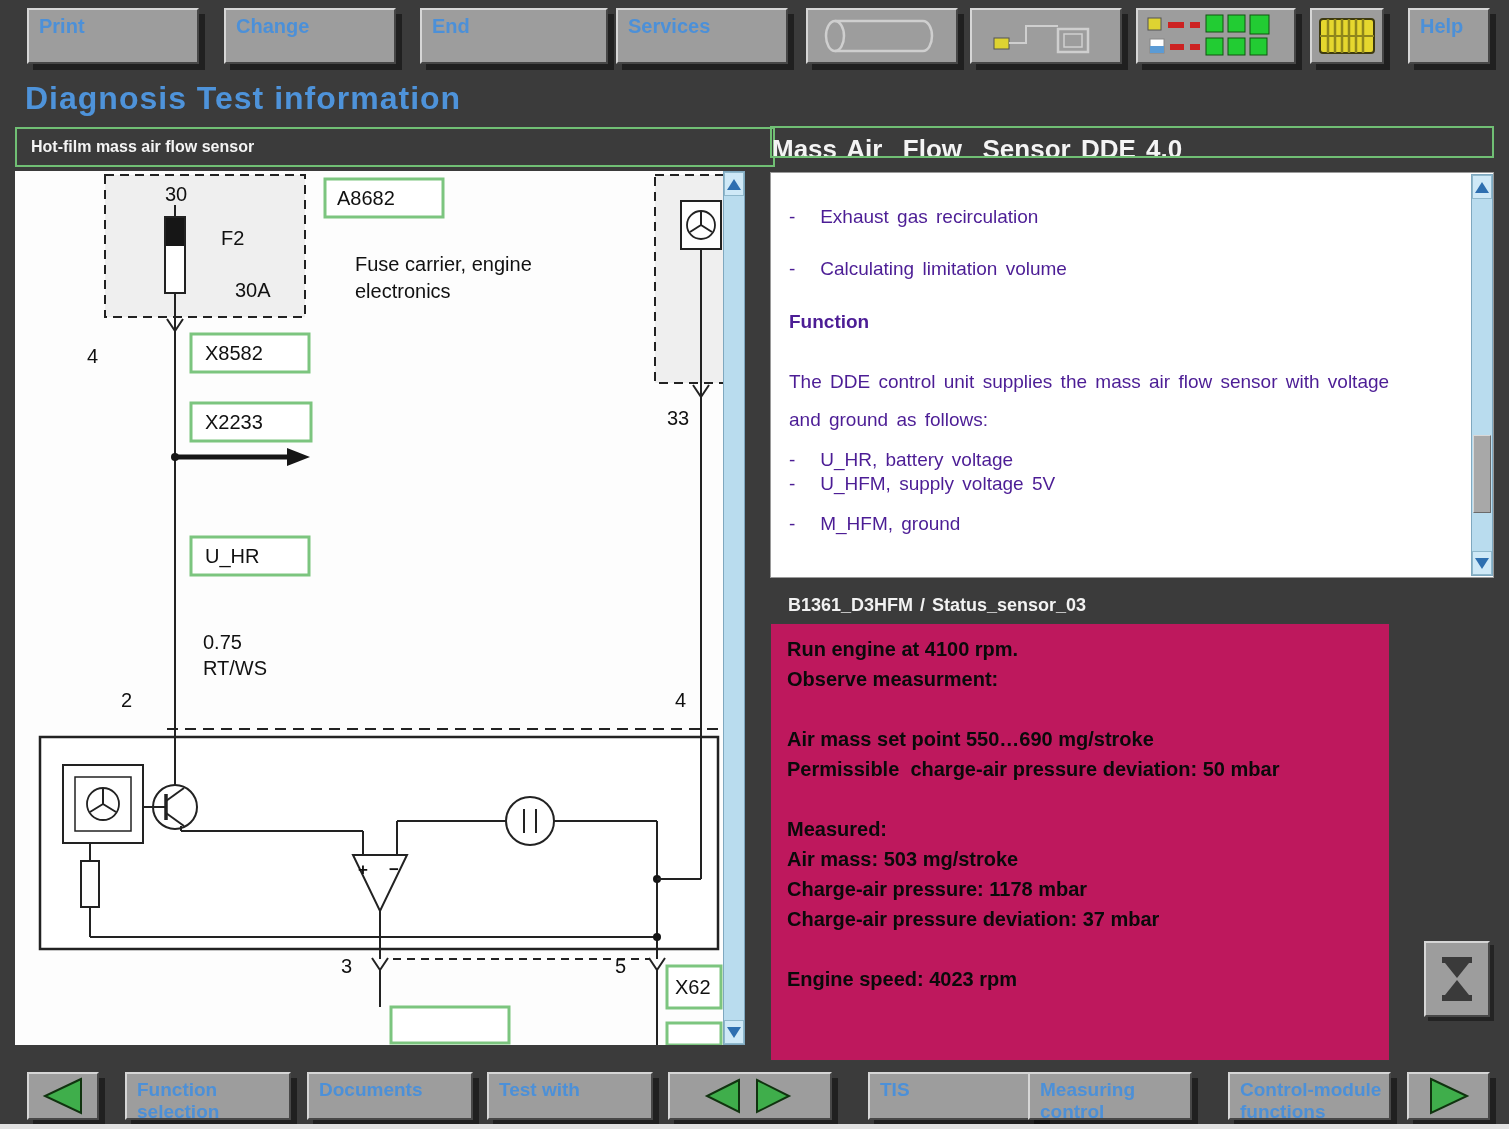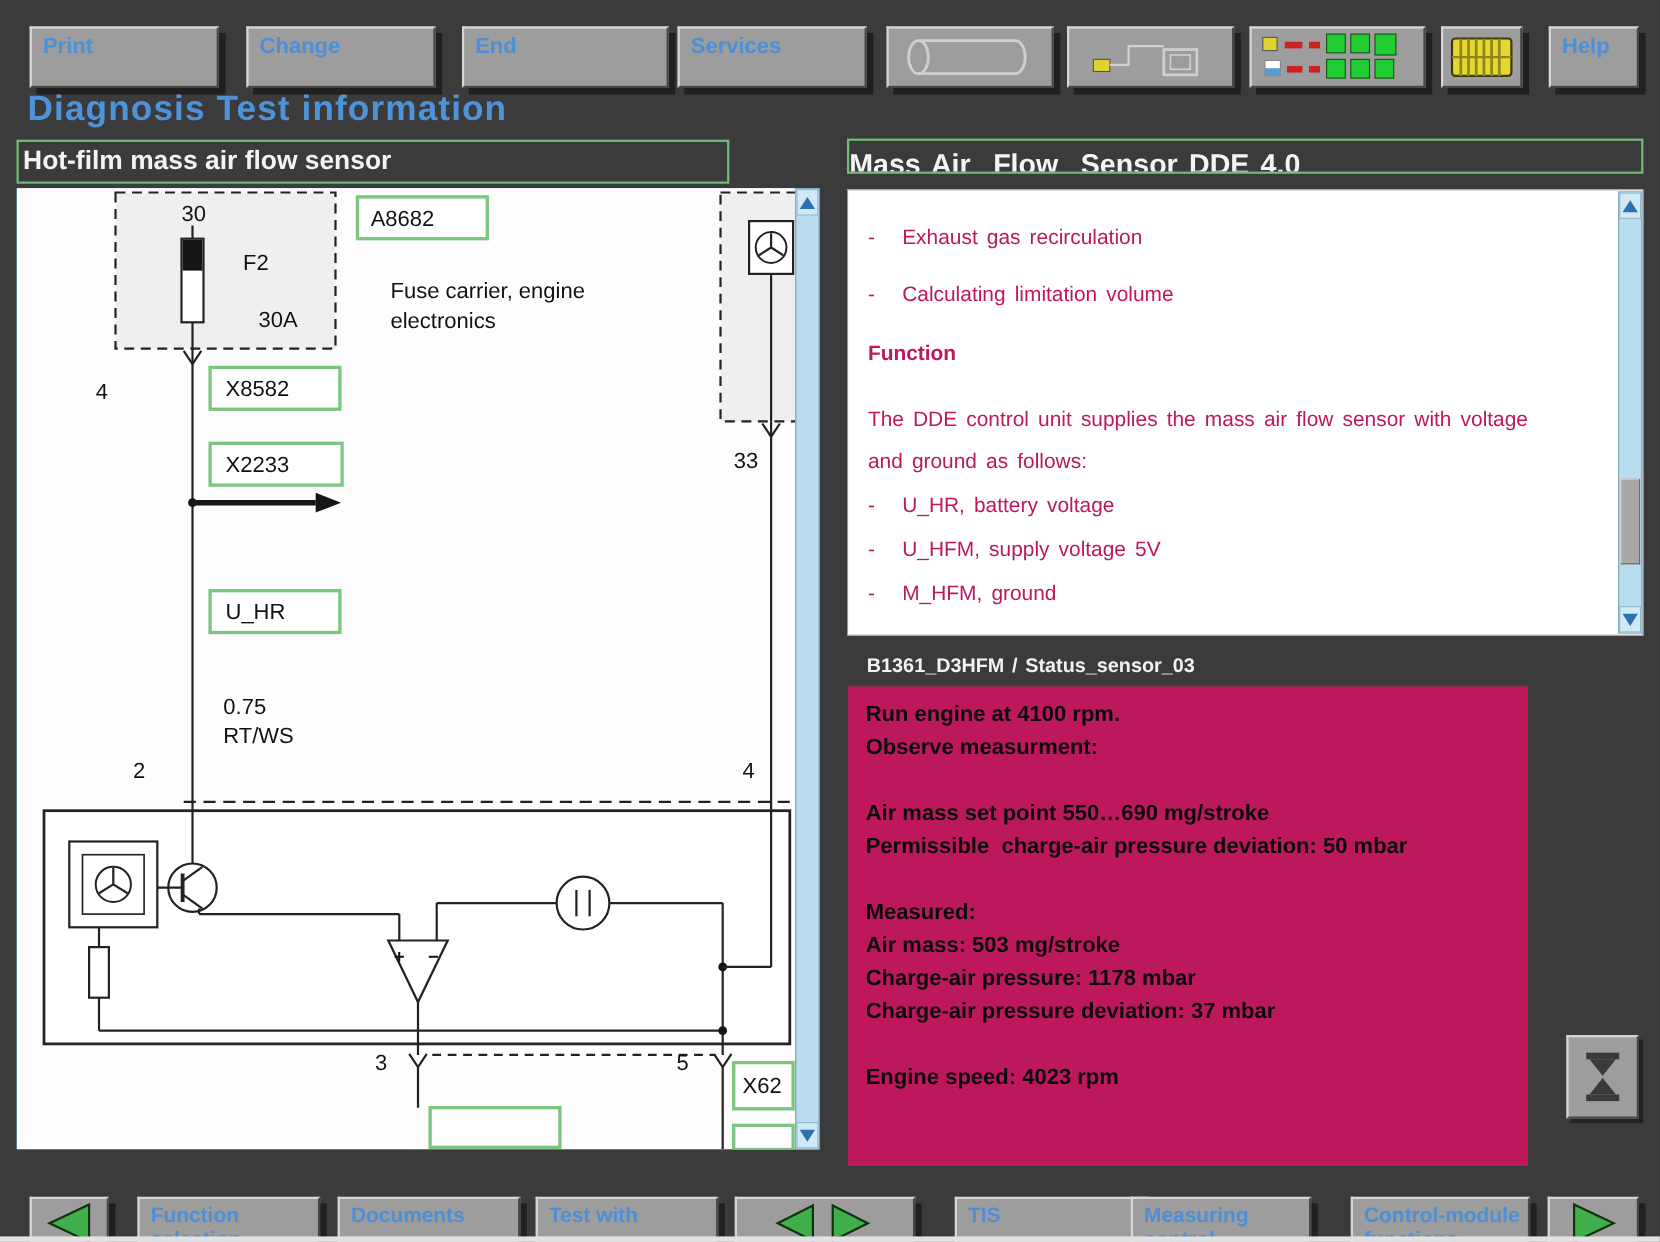--- a/index.html
+++ b/index.html
@@ -6,21 +6,21 @@
   body { background: #2c2c2c; font-family: "Liberation Sans", sans-serif; }
   .screen { position: relative; width: 1509px; height: 1129px; background: #3b3b3b; overflow: hidden; }
 
   .btn {
     position: absolute;
     background: #9d9d9d;
     border-top: 2px solid #d6d6d6; border-left: 2px solid #d6d6d6;
     border-right: 2px solid #474747; border-bottom: 2px solid #474747;
     box-shadow: 6px 6px 0 rgba(0,0,0,0.45);
     color: #4c90d8; font-weight: bold; font-size: 20px; line-height: 22px;
-    padding: 5px 6px 0 10px; white-space: pre-line; cursor: pointer; text-align: left; margin-top: 16px;
+    padding: 5px 6px 0 10px; white-space: pre-line; cursor: pointer; text-align: left;
   }
   .btn.small { font-size: 19px; }
   .btn.icon { display: flex; align-items: center; justify-content: center; padding: 0; }
 
   .page-title { position: absolute; left: 25px; top: 80px; font-size: 32px; font-weight: bold; color: #4e93da; letter-spacing: 1px; }
 
   .hdr {
     position: absolute; border: 2px solid #70bf74; color: #f4f4f4; font-weight: bold;
     white-space: pre; overflow: hidden;
   }
@@ -32,21 +32,21 @@
   .gbox{ fill: #fff; stroke: #7cc57f; stroke-width: 3; }
 
   .scrollbar { position: absolute; width: 22px; background: #b9dcee; border: 1px solid #7fa8bf; }
   .sb-btn { position: absolute; left: 0; width: 100%; height: 24px; background: #cfe9f7; border: 1px solid #8fb8cc; display: flex; align-items: center; justify-content: center; cursor: pointer; }
   .tri-up   { width: 0; height: 0; border-left: 7px solid transparent; border-right: 7px solid transparent; border-bottom: 11px solid #2e6fb0; }
   .tri-down { width: 0; height: 0; border-left: 7px solid transparent; border-right: 7px solid transparent; border-top: 11px solid #2e6fb0; }
   .sb-thumb { position: absolute; left: 1px; width: 18px; background: #a8a8a8; border-top: 1px solid #d8d8d8; border-left: 1px solid #d8d8d8; border-right: 1px solid #6a6a6a; border-bottom: 1px solid #6a6a6a; cursor: pointer; }
 
   .info-panel { position: absolute; left: 770px; top: 172px; width: 724px; height: 406px; background: #ffffff; border: 1px solid #9a9a9a; }
   .info-content { position: absolute; left: 18px; top: 0; width: 676px; }
-  .il { font-size: 19px; color: #be185d; word-spacing: 3px; white-space: pre-wrap; line-height: 23px; }
+  .il { font-size: 19px; color: #4c1d95; word-spacing: 3px; white-space: pre-wrap; line-height: 23px; }
   .ib { font-weight: bold; }
 
   .status-hdr { position: absolute; left: 788px; top: 595px; font-size: 18px; font-weight: bold; color: #f2f2f2; word-spacing: 2px; }
   .status-box { position: absolute; left: 770px; top: 623px; width: 620px; height: 438px; background: #be185d; border: 1px solid #3c3c3c; padding: 10px 40px 10px 16px; }
   .status-line { font-size: 20px; font-weight: bold; color: #0a0a0a; line-height: 30px; min-height: 30px; white-space: pre-wrap; }
 
   .hourglass {
     position: absolute; left: 1424px; top: 941px; width: 66px; height: 76px; background: #9d9d9d;
     border-top: 2px solid #d6d6d6; border-left: 2px solid #d6d6d6;
     border-right: 2px solid #474747; border-bottom: 2px solid #474747;
@@ -104,21 +104,21 @@
       <rect x="2" y="3" width="54" height="34" rx="3" fill="#e6d72e" stroke="#3e3a10" stroke-width="2"></rect>
       <path d="M10 3 V37 M17 3 V37 M24 3 V37 M31 3 V37 M38 3 V37 M45 3 V37" stroke="#8f861c" stroke-width="2.5" fill="none"></path>
       <path d="M2 20 H56" stroke="#8f861c" stroke-width="2" fill="none"></path>
     </svg>
   </div>
 
   <div class="btn" style="left:1408px;top:8px;width:82px;height:56px">Help</div>
 
   <div class="page-title">Diagnosis Test information</div>
 
-  <div class="hdr" style="left:15px;top:127px;width:648px;height:40px;font-size:24px;line-height:36px;padding-left:4px">Hot-film mass air flow sensor</div>
+  <div class="hdr" style="left:15px;top:127px;width:760px;height:40px;font-size:16px;line-height:36px;padding-left:14px">Hot-film mass air flow sensor</div>
 
   <div class="diagram-panel">
     <svg width="708" height="874" viewBox="0 0 708 874">
       <rect x="0" y="0" width="708" height="874" fill="#fdfdfd"></rect>
 
       <g>
         <rect x="90" y="4" width="200" height="142" fill="#efefef" stroke="#222" stroke-width="2" stroke-dasharray="9 6"></rect>
         <text class="dt" x="150" y="30">30</text>
         <line x1="160" y1="34" x2="160" y2="46" class="w"></line>
         <rect x="150" y="46" width="20" height="76" fill="#fff" stroke="#222" stroke-width="2"></rect>
@@ -258,21 +258,21 @@
   <div class="hdr" style="left:770px;top:126px;width:724px;height:32px;font-size:26px;line-height:42px;word-spacing:3px">Mass Air  Flow  Sensor DDE 4.0</div>
 
   <div class="info-panel">
     <div class="info-content">
       <div class="il" style="margin-top:32px">-   Exhaust gas recirculation</div>
       <div class="il" style="margin-top:29px">-   Calculating limitation volume</div>
       <div class="il ib" style="margin-top:30px">Function</div>
       <div class="il" style="margin-top:37px">The DDE control unit supplies the mass air flow sensor with voltage</div>
       <div class="il" style="margin-top:15px">and ground as follows:</div>
       <div class="il" style="margin-top:17px">-   U_HR, battery voltage</div>
-      <div class="il" style="margin-top:17px">-   U_HFM, supply voltage 5V</div>
+      <div class="il" style="margin-top:1px">-   U_HFM, supply voltage 5V</div>
       <div class="il" style="margin-top:17px">-   M_HFM, ground</div>
     </div>
     <div class="scrollbar" style="left:700px;top:1px;height:402px">
       <div class="sb-btn" style="top:0">
           <div class="tri-up"></div>
         </div>
       <div class="sb-thumb" style="top:260px;height:78px"></div>
       <div class="sb-btn" style="bottom:0">
           <div class="tri-down"></div>
         </div>

